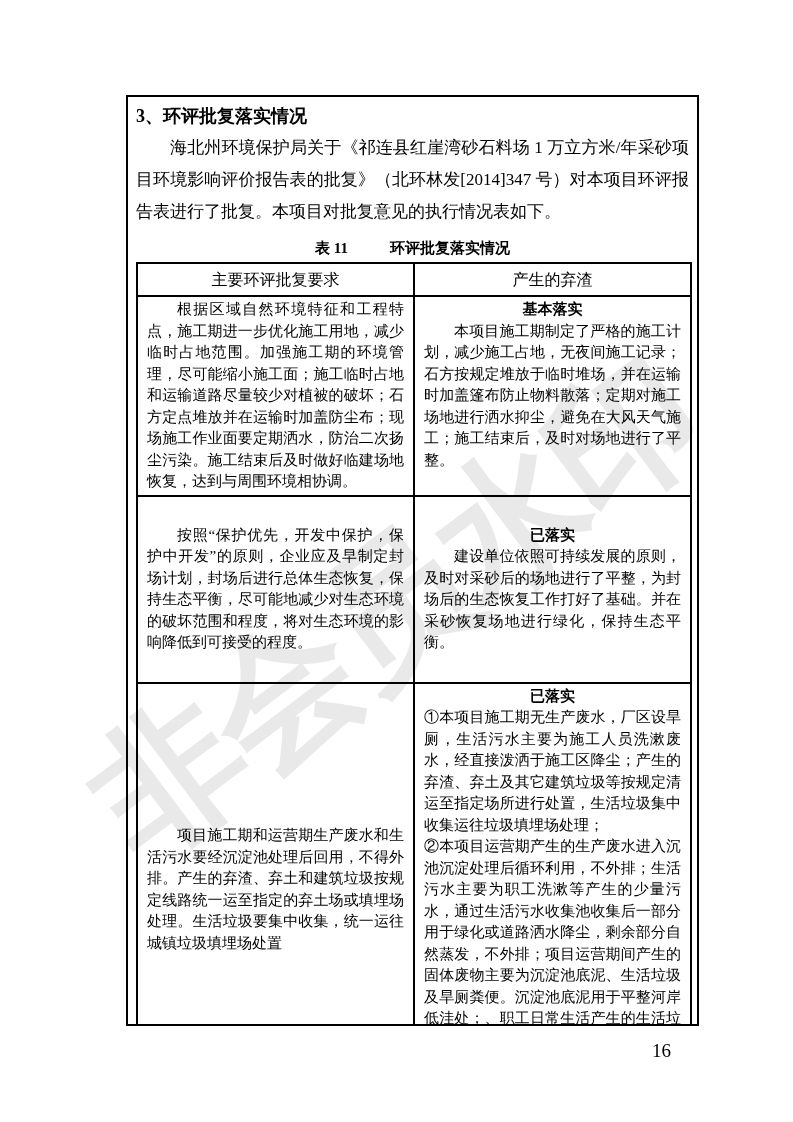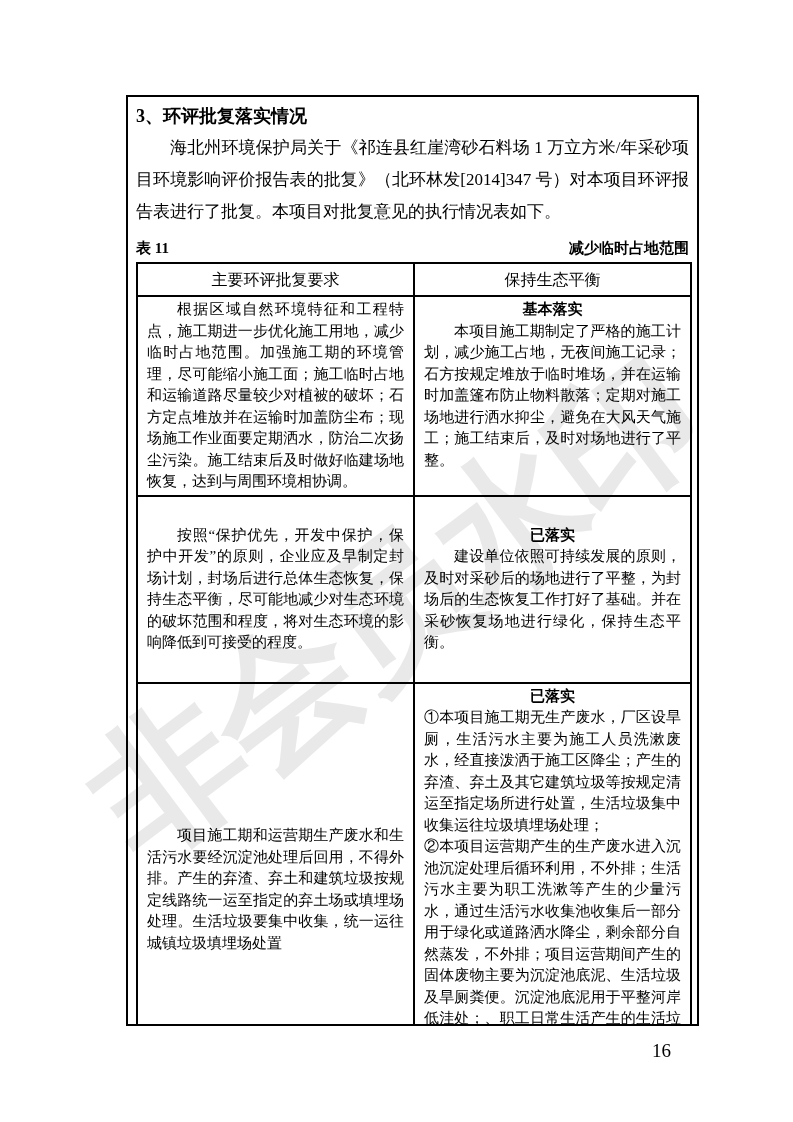--- a/index.html
+++ b/index.html
@@ -50,21 +50,21 @@
   }
   .intro-paragraph {
     font-size: 17px;
     line-height: 32px;
     text-indent: 2em;
     text-align: justify;
   }
   .table-caption {
     margin-top: 9px;
     display: flex;
-    justify-content: space-between;
+    justify-content: center;
     gap: 42px;
     font-size: 15px;
     font-weight: bold;
     line-height: 22px;
   }
   .review-table {
     width: 556px;
     margin: 3px auto 0 auto;
     border-collapse: collapse;
     table-layout: fixed;
@@ -106,32 +106,32 @@
   <div class="watermark">非会员水印</div>
 
   <div class="content-box">
 
     <div class="section-heading">3、环评批复落实情况</div>
 
     <p class="intro-paragraph">海北州环境保护局关于《祁连县红崖湾砂石料场 1 万立方米/年采砂项目环境影响评价报告表的批复》（北环林发[2014]347 号）对本项目环评报告表进行了批复。本项目对批复意见的执行情况表如下。</p>
 
     <div class="table-caption">
       <span>表 11</span>
-      <span>减少临时占地范围</span>
+      <span>环评批复落实情况</span>
     </div>
 
     <table class="review-table">
       <colgroup>
         <col style="width:50%">
         <col style="width:50%">
       </colgroup>
       <thead>
         <tr>
           <th>主要环评批复要求</th>
-          <th>保持生态平衡</th>
+          <th>产生的弃渣</th>
         </tr>
       </thead>
       <tbody>
         <tr class="row-1">
           <td class="requirement-cell">
             <div class="indent-para">根据区域自然环境特征和工程特点，施工期进一步优化施工用地，减少临时占地范围。加强施工期的环境管理，尽可能缩小施工面；施工临时占地和运输道路尽量较少对植被的破坏；石方定点堆放并在运输时加盖防尘布；现场施工作业面要定期洒水，防治二次扬尘污染。施工结束后及时做好临建场地恢复，达到与周围环境相协调。</div>
           </td>
           <td class="implementation-cell">
             <div class="status-label">基本落实</div>
             <div class="indent-para">本项目施工期制定了严格的施工计划，减少施工占地，无夜间施工记录；石方按规定堆放于临时堆场，并在运输时加盖篷布防止物料散落；定期对施工场地进行洒水抑尘，避免在大风天气施工；施工结束后，及时对场地进行了平整。</div>

